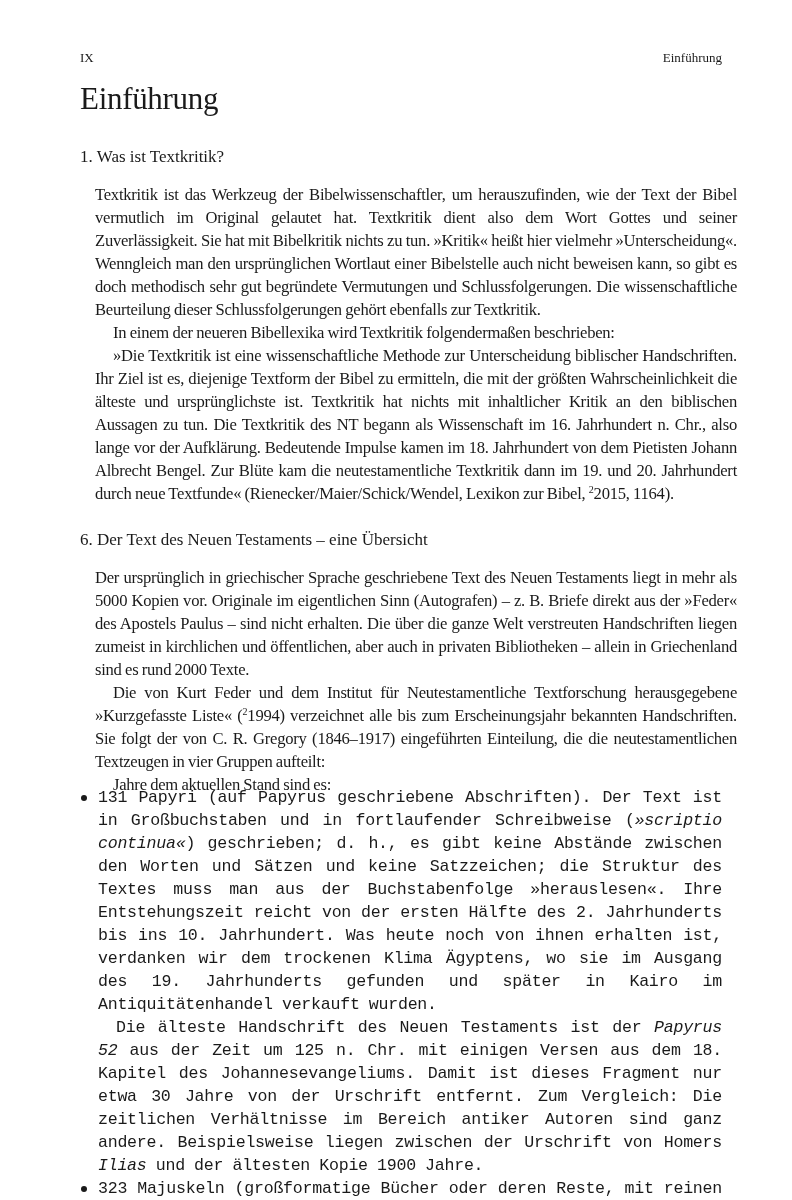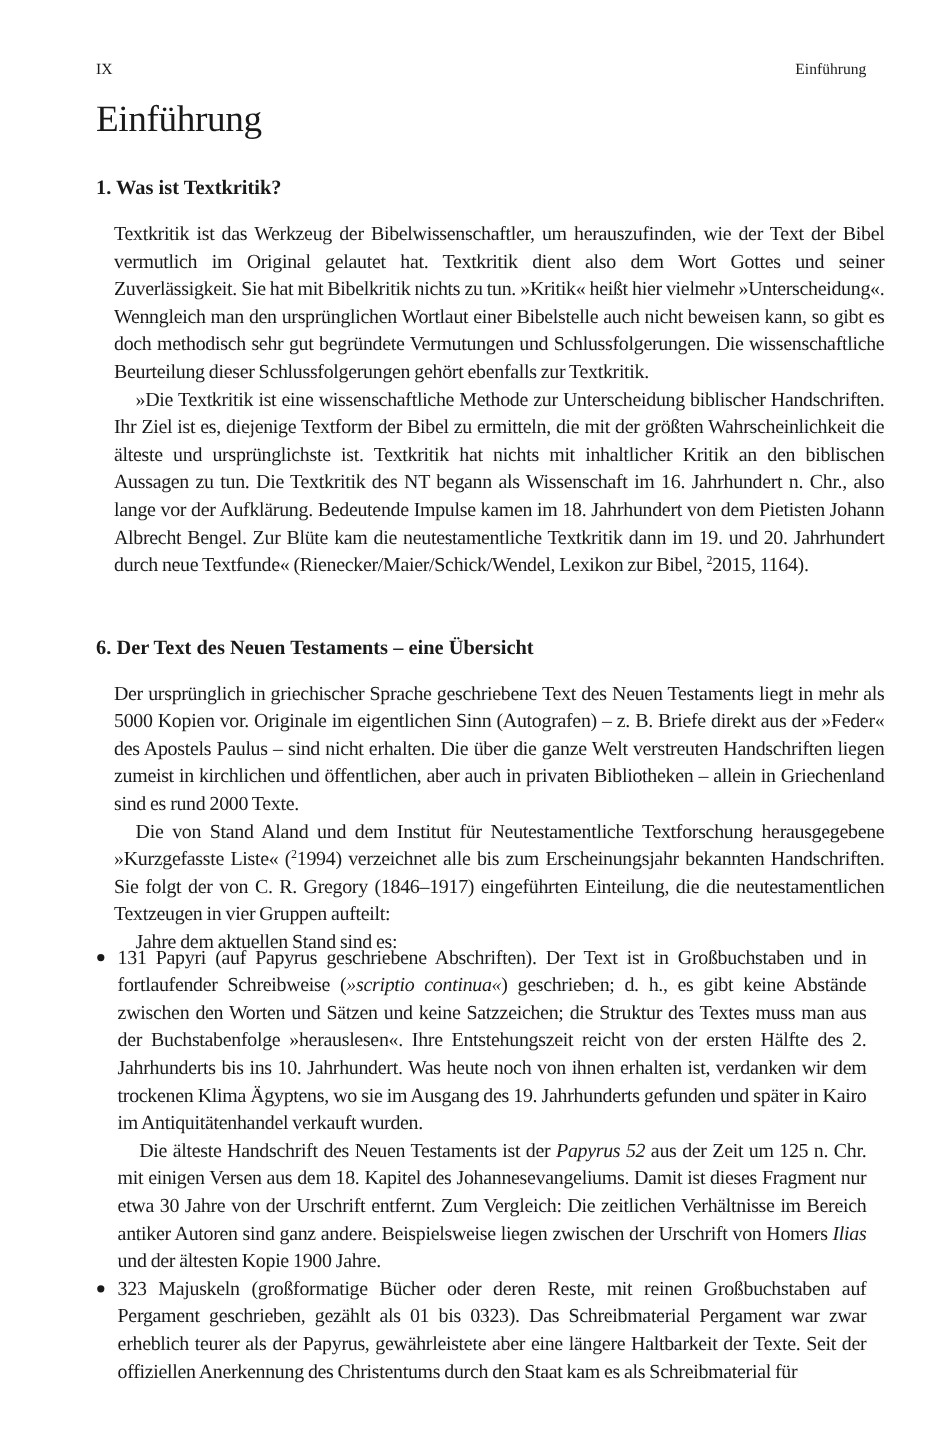--- a/index.html
+++ b/index.html
@@ -40,21 +40,21 @@
       line-height: 38px;
       font-weight: normal;
       margin: 0;
       letter-spacing: -0.3px;
     }
     .section-heading {
       position: absolute;
       left: 0;
       font-size: 17px;
       line-height: 23px;
-      font-weight: bold;
+      font-weight: normal;
       margin: 0;
     }
     .text-block {
       position: absolute;
       left: 15px;
       width: 642px;
       font-size: 16.6px;
       line-height: 23px;
       text-align: justify;
       hyphens: manual;
@@ -84,49 +84,50 @@
     }
     .bullet-item .bullet {
       position: absolute;
       left: 1px;
       top: 9px;
       width: 6px;
       height: 6px;
       border-radius: 50%;
       background: #1a1a1a;
     }
-    .bullet-item p { margin: 0; }
+    .bullet-item p { margin: 0; font-family: Liberation Mono, monospace; }
     .bullet-item p.indent { text-indent: 18px; }
     sup { font-size: 10px; line-height: 0; vertical-align: 6px; }
     em { font-style: italic; }
   </style>
 </head>
 <body>
 
 <div class="page">
 
   <div class="running-head">
     <span class="folio">IX</span>
     <span class="head-title">Einführung</span>
   </div>
 
   <h1 class="chapter-title">Einführung</h1>
 
   <h2 class="section-heading" style="top:145px;">1. Was ist Textkritik?</h2>
 
   <div class="text-block" style="top:183px;">
     <p>Textkritik ist das Werkzeug der Bibelwissenschaftler, um herauszufinden, wie der Text der Bibel vermutlich im Original gelautet hat. Textkritik dient also dem Wort Gottes und seiner Zuverlässigkeit. Sie hat mit Bibelkritik nichts zu tun. »Kritik« heißt hier vielmehr »Unterscheidung«. Wenngleich man den ursprünglichen Wortlaut einer Bibelstelle auch nicht beweisen kann, so gibt es doch methodisch sehr gut begründete Vermutungen und Schlussfolgerungen. Die wissenschaftliche Beurteilung dieser Schlussfolgerungen gehört ebenfalls zur Textkritik.</p>
+    <p class="indent">In einem der neueren Bibellexika wird Textkritik folgendermaßen beschrieben:</p>
     <p class="indent"><span>»Die Textkritik ist eine wissenschaftliche Methode zur Unterscheidung biblischer Handschriften. Ihr Ziel ist es, diejenige Textform der Bibel zu ermitteln, die mit der größten Wahrscheinlichkeit die älteste und ursprünglichste ist. Textkritik hat nichts mit inhaltlicher Kritik an den biblischen Aussagen zu tun. Die Textkritik des NT begann als Wissenschaft im 16. Jahrhundert n. Chr., also lange vor der Aufklärung. Bedeutende Impulse kamen im 18. Jahrhundert von dem Pietisten Johann Albrecht Bengel. Zur Blüte kam die neutestamentliche Textkritik dann im 19. und 20. Jahrhundert durch neue Textfunde« (Rienecker/Maier/Schick/Wendel, Lexikon zur Bibel, </span><sup>2</sup><span>2015, 1164).</span></p>
   </div>
 
   <h2 class="section-heading" style="top:528px;">6. Der Text des Neuen Testaments – eine Übersicht</h2>
 
   <div class="text-block" style="top:566px;">
     <p>Der ursprünglich in griechischer Sprache geschriebene Text des Neuen Testaments liegt in mehr als 5000 Kopien vor. Originale im eigentlichen Sinn (Autografen) – z. B. Briefe direkt aus der »Feder« des Apostels Paulus – sind nicht erhalten. Die über die ganze Welt verstreuten Handschriften liegen zumeist in kirchlichen und öffentlichen, aber auch in privaten Bibliotheken – allein in Griechenland sind es rund 2000 Texte.</p>
-    <p class="indent"><span>Die von Stand Aland und dem Institut für Neutestamentliche Textforschung herausgegebene »Kurzgefasste Liste« (</span><sup>2</sup><span>1994) verzeichnet alle bis zum Erscheinungsjahr bekannten Handschriften. Sie folgt der von C. R. Gregory (1846–1917) eingeführten Einteilung, die die neutestamentlichen Textzeugen in vier Gruppen aufteilt:</span></p>
+    <p class="indent"><span>Die von Kurt Feder und dem Institut für Neutestamentliche Textforschung herausgegebene »Kurzgefasste Liste« (</span><sup>2</sup><span>1994) verzeichnet alle bis zum Erscheinungsjahr bekannten Handschriften. Sie folgt der von C. R. Gregory (1846–1917) eingeführten Einteilung, die die neutestamentlichen Textzeugen in vier Gruppen aufteilt:</span></p>
     <p class="indent">Jahre dem aktuellen Stand sind es:</p>
   </div>
 
   <ul class="bullet-list" style="top:786px;">
     <li class="bullet-item">
       <span class="bullet"></span>
       <p><span>131 Papyri (auf Papyrus geschriebene Abschriften). Der Text ist in Großbuchstaben und in fortlaufender Schreibweise (</span><em>»scriptio continua«</em><span>) geschrieben; d. h., es gibt keine Abstände zwischen den Worten und Sätzen und keine Satzzeichen; die Struktur des Textes muss man aus der Buchstabenfolge »herauslesen«. Ihre Entstehungszeit reicht von der ersten Hälfte des 2. Jahrhunderts bis ins 10. Jahrhundert. Was heute noch von ihnen erhalten ist, verdanken wir dem trockenen Klima Ägyptens, wo sie im Ausgang des 19. Jahrhunderts gefunden und später in Kairo im Antiquitätenhandel verkauft wurden.</span></p>
       <p class="indent"><span>Die älteste Handschrift des Neuen Testaments ist der </span><em>Papyrus 52</em><span> aus der Zeit um 125 n. Chr. mit einigen Versen aus dem 18. Kapitel des Johannesevangeliums. Damit ist dieses Fragment nur etwa 30 Jahre von der Urschrift entfernt. Zum Vergleich: Die zeitlichen Verhältnisse im Bereich antiker Autoren sind ganz andere. Beispielsweise liegen zwischen der Urschrift von Homers </span><em>Ilias</em><span> und der ältesten Kopie 1900 Jahre.</span></p>
     </li>
     <li class="bullet-item" style="">

